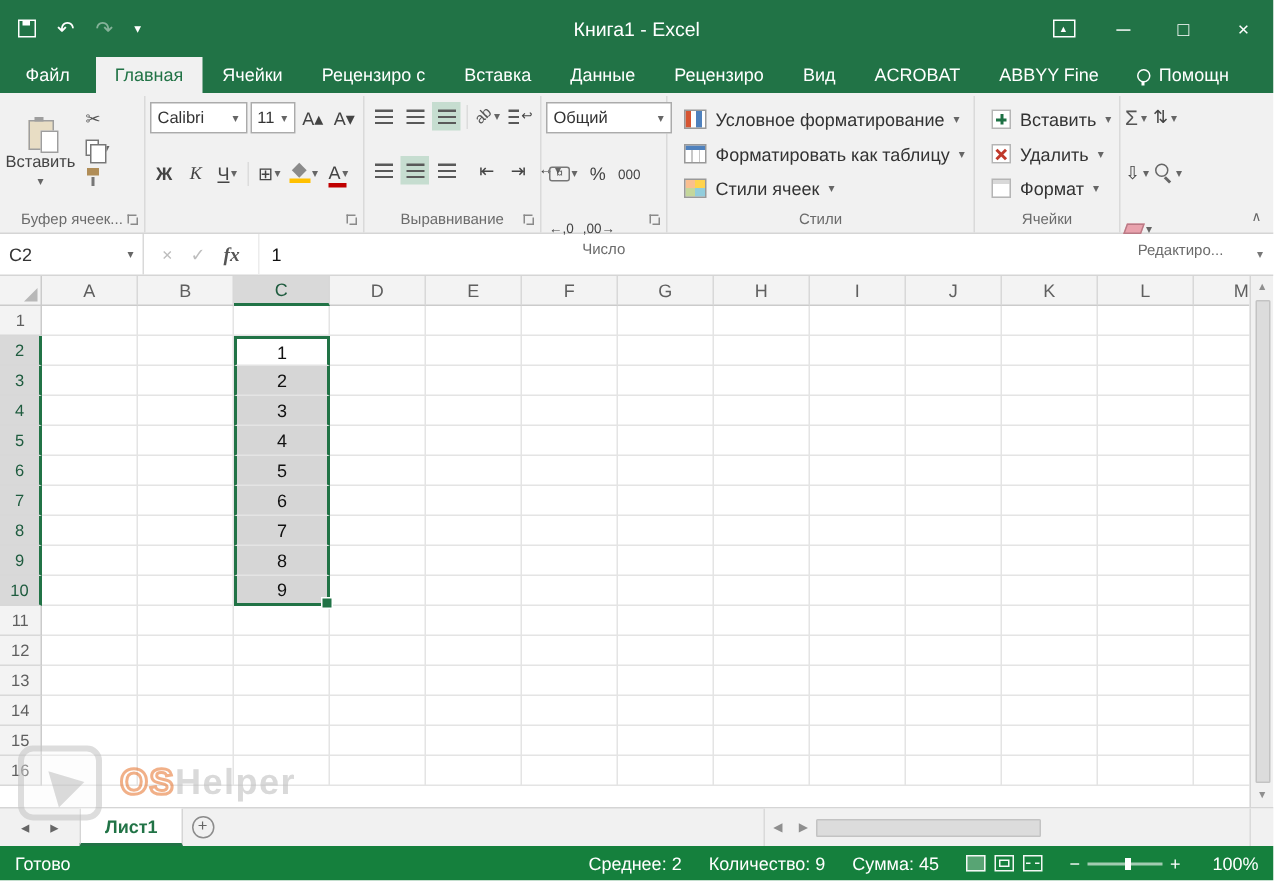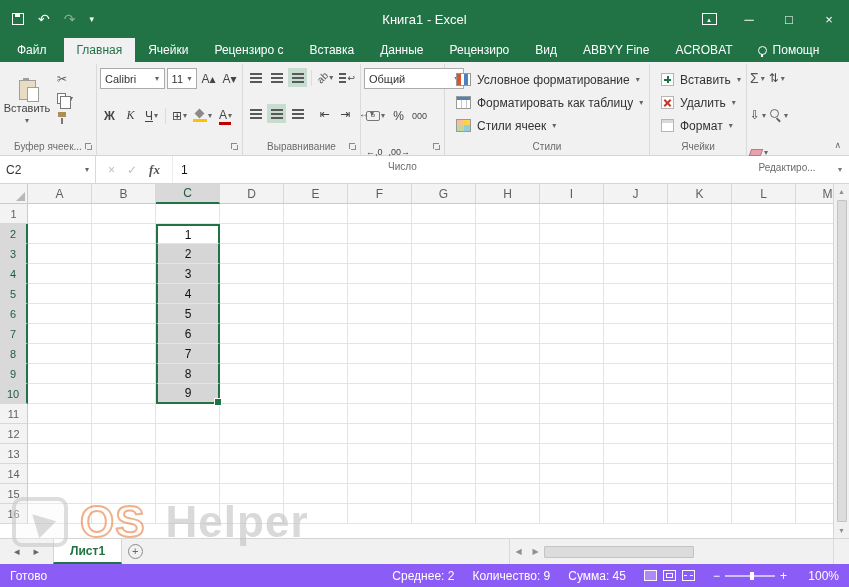--- a/index.html
+++ b/index.html
@@ -134,38 +134,38 @@
   .sheettab{display:flex;align-items:center;padding:0 16px;background:#fff;border-left:1px solid #d5d5d5;border-right:1px solid #d5d5d5;border-bottom:2px solid #217346;color:#217346;font-weight:bold;font-size:12px}
   .addsheet{width:26px;display:flex;align-items:center;justify-content:center}
   .addsheet span{width:15px;height:15px;border:1px solid #8c8c8c;border-radius:50%;display:flex;align-items:center;justify-content:center;font-size:11px;color:#666;line-height:1}
   .hscroll{margin-left:auto;width:324px;display:flex;align-items:center;border-left:1px solid #dadada;background:#f1f1f1}
   .sarr{width:17px;text-align:center;font-size:8px;color:#8f8f8f}
   .hthumb{width:150px;height:12px;background:#dcdcdc;border:1px solid #c3c3c3;border-radius:1px}
   .htrack-rest{flex:1}
   .sb-corner{width:16px;background:#f1f1f1;border-left:1px solid #dadada}
 
   
-  .statusbar{height:23px;background:#8b5cf6;color:#fff;display:flex;align-items:center;font-size:12px;flex:none;padding-left:10px}
+  .statusbar{height:23px;background:#15803d;color:#fff;display:flex;align-items:center;font-size:12px;flex:none;padding-left:10px}
   .sb-right{margin-left:auto;display:flex;align-items:center;gap:18px;padding-right:10px}
   .sb-stat{white-space:nowrap}
   .viewicons{display:flex;gap:6px;align-items:center}
   .vi{width:13px;height:11px;border:1px solid #fff;opacity:.95;position:relative;display:inline-block}
   .vi.active{background:rgba(255,255,255,.3)}
   .vi.page::after{content:'';position:absolute;inset:2px;border:1px solid #fff}
   .vi.brk::after{content:'';position:absolute;left:1px;right:1px;top:4px;border-top:1px dashed #fff}
   .zoom{display:flex;align-items:center;gap:5px}
   .ztrack{width:50px;height:2px;background:rgba(255,255,255,.6);position:relative;display:inline-block}
   .zthumb{position:absolute;left:50%;top:-3px;width:4px;height:8px;background:#fff}
   .zpct{min-width:34px;text-align:right}
 
   
   .watermark{position:absolute;left:12px;top:497px;display:flex;align-items:center;gap:12px;z-index:40;pointer-events:none;opacity:.6}
   .wm-box{width:56px;height:50px;border:4px solid #c7c7c7;border-radius:10px;background:rgba(250,250,250,.5);display:flex;align-items:center;justify-content:center}
   .wm-cursor{width:0;height:0;border-left:12px solid transparent;border-right:12px solid transparent;border-bottom:22px solid #c2c2c2;transform:rotate(-45deg)}
-  .wm-text{font-size:44px;font-weight:bold;letter-spacing:1px;display:flex;gap:20px;align-items:flex-end}
+  .wm-text{font-size:24px;font-weight:bold;letter-spacing:1px;display:flex;gap:0;align-items:flex-end}
   .wm-os{color:#fff;-webkit-text-stroke:2px #e87c3a}
   .wm-helper{color:#c0c0c0}
 </style>
 </head>
 <body>
 
 <div class="app">
 
   <div class="titlebar">
     <div class="qat">
@@ -192,22 +192,22 @@
   <div class="tabrow">
     <div class="tab file">Файл</div>
     <div id="tabs-center" style="display:flex">
         <div class="tab active">Главная</div>
         <div class="tab">Ячейки</div>
         <div class="tab">Рецензиро с</div>
         <div class="tab">Вставка</div>
         <div class="tab">Данные</div>
         <div class="tab">Рецензиро</div>
         <div class="tab">Вид</div>
+        <div class="tab">ACROBAT</div>
         <div class="tab">ABBYY Fine</div>
-        <div class="tab">ACROBAT</div>
       </div>
     <div class="tabs-right">
       <div class="assist">
           <span class="bulb"></span>
           <span>Помощн</span>
         </div>
       <div class="signin"></div>
 
     </div>
   </div>
@@ -321,21 +321,21 @@
         </div>
       </div>
       <div class="rlabel">
           <span>Выравнивание</span>
         </div>
       <span class="dlg"></span>
     </div>
 
     <div class="rgroup" style="width:84px">
       <div class="rbody rcol">
-        <div class="combo" style="width:100px">
+        <div class="combo" style="width:84px">
             <span class="cv">Общий</span>
             <span class="ccaret">▾</span>
           </div>
         <div class="frow">
           <div class="tbtn">
               <span class="ico-money">
                 <span>¤</span>
               </span>
               <span class="caret">▾</span>
             </div>

